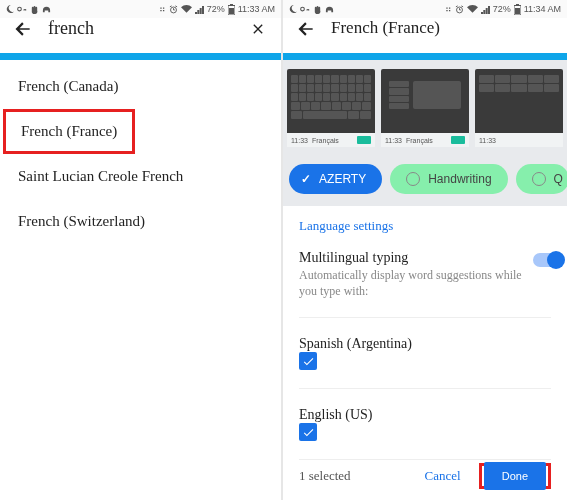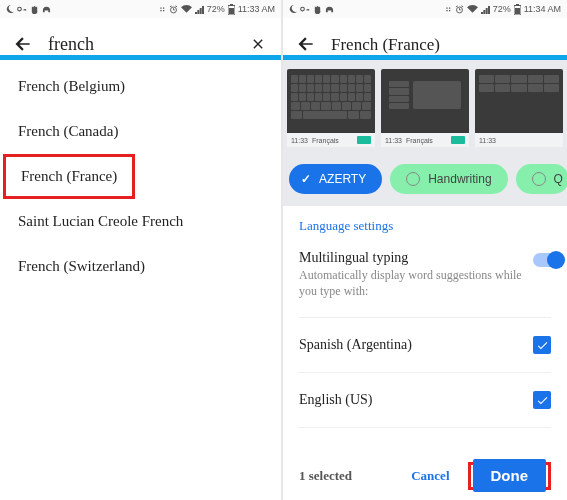--- a/index.html
+++ b/index.html
@@ -18,23 +18,23 @@
   .status {
     height: 18px; background: #fafafa;
     display: flex; justify-content: space-between; align-items: center;
     padding: 0 6px; font-family: Arial, sans-serif; font-size: 9px; color: #555;
   }
   .status .sl, .status .sr { display: flex; align-items: center; gap: 3px; }
   .status svg { display: block; }
 
   
   .hdr {
-    height: 42px; display: flex; align-items: flex-end;
+    height: 42px; display: flex; align-items: flex-start;
     padding: 0 12px; gap: 14px;
-    border-bottom: 5px solid #0ea5e9;
+    border-bottom: 7px solid #0ea5e9;
   }
   .hdr .title-input {
     flex: 1; font-family: inherit; font-size: 18px;
   }
   .hdr .title { font-size: 17px; }
   .iconbtn { width: 22px; height: 22px; display:flex; align-items:center; justify-content:center; }
 
   
   .list { padding: 4px 0; }
   .list-item {
@@ -102,37 +102,37 @@
   .toggle {
     width:30px; height:14px; background:#a8c7fa; border-radius:7px; position:relative; margin-top:3px;
   }
   .toggle::after {
     content:""; position:absolute; right:-2px; top:-2px;
     width:18px; height:18px; background:#1a73e8; border-radius:50%;
   }
   .hr { height:1px; background:#eee; margin:4px 16px; }
 
   .langrow {
-    display:flex; justify-content:space-between; align-items:center;
-    padding: 14px 16px; font-size:14px;
+    display:flex; justify-content:space-between; align-items:flex-start;
+    padding: 14px 16px; font-size:14px;flex-direction:column;
   }
   .cbx {
     width:18px; height:18px; background:#1a73e8; border-radius:2px;
     display:flex; align-items:center; justify-content:center;
   }
 
   .footer {
     position:absolute; left:0; right:0; bottom:8px;
     display:flex; align-items:center; padding:0 16px; gap:14px;
-    font-family: "Comic Sans MS", cursive; font-size:13px;font-weight:bold;
+    font-family: "Comic Sans MS", cursive; font-size:13px;
   }
   .footer .count { flex:1; color:#555; }
   .footer .cancel { color:#1a73e8; padding:8px 4px; }
   .done-wrap { border:3px solid #e62020; padding:2px; }
-  .done { background:#1a73e8; color:#fff; padding:8px 18px; border-radius:2px; font-family:Arial,sans-serif; font-size:15px; }
+  .done { background:#1a73e8; color:#fff; padding:8px 18px; border-radius:2px; font-family:Arial,sans-serif; font-size:11px; }
 </style>
 </head>
 <body>
 
 <div class="pane pane-left">
   <div class="status">
     <div class="sl">
       <svg width="8" height="8" viewBox="0 0 10 10">
           <path d="M6 0a5 5 0 1 0 4 8 4 4 0 0 1-4-8z" fill="#555"></path>
         </svg>
@@ -177,21 +177,20 @@
     </div>
     <div class="title-input">french</div>
     <div class="iconbtn">
       <svg width="16" height="16" viewBox="0 0 24 24">
           <path d="M19 6.4 17.6 5 12 10.6 6.4 5 5 6.4 10.6 12 5 17.6 6.4 19 12 13.4 17.6 19 19 17.6 13.4 12z" fill="#222"></path>
         </svg>
     </div>
   </div>
 
   <div class="list">
-    <div class="list-item">French (Belgium)</div>
     <div class="list-item">French (Canada)</div>
     <div><span class="list-item hl-red">French (France)</span></div>
     <div class="list-item">Saint Lucian Creole French</div>
     <div class="list-item">French (Switzerland)</div>
   </div>
 </div>
 
 <div class="pane pane-right">
   <div class="status">
     <div class="sl">

